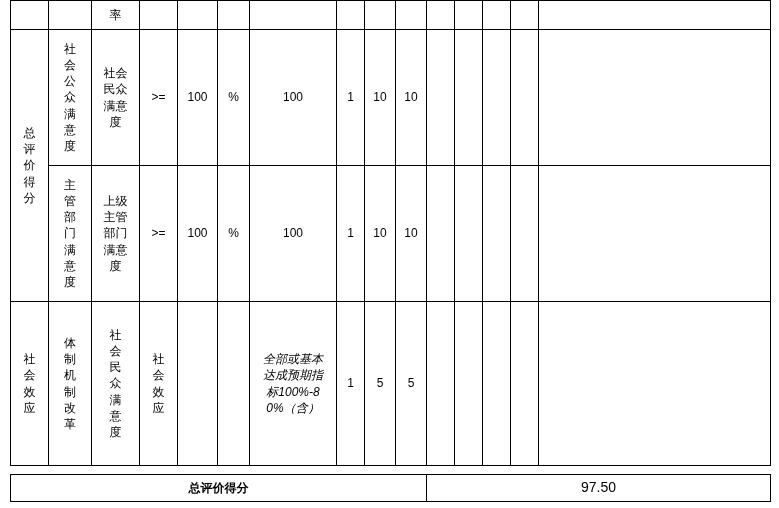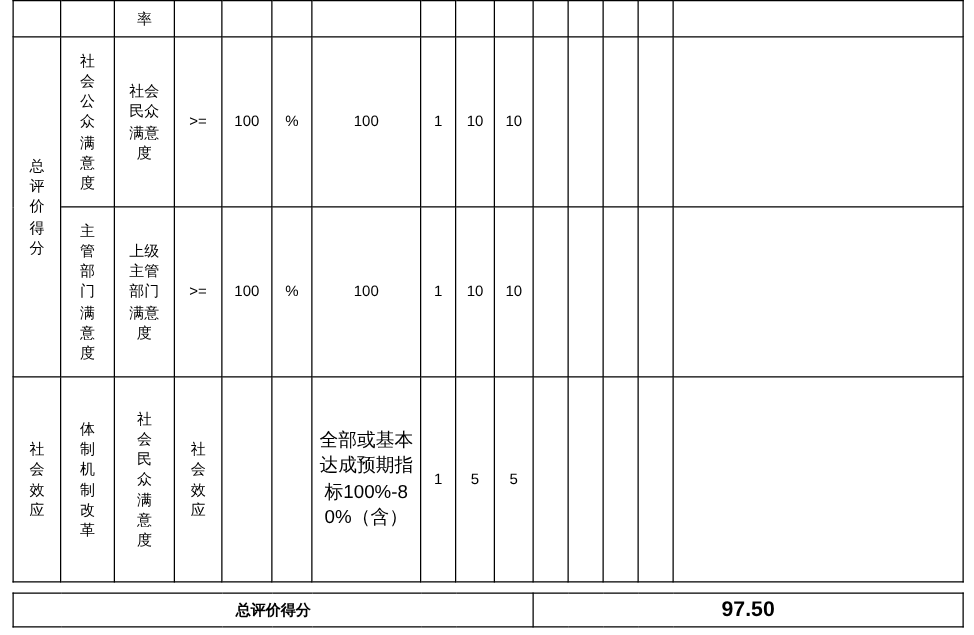--- a/index.html
+++ b/index.html
@@ -52,29 +52,30 @@
     margin: 4px auto;
     width: 2.4em;
     line-height: 1.35;
     font-size: 12px;
   }
   .wide-text {
     display: block;
     margin: 0 auto;
     width: 5.6em;
     line-height: 1.35;
-    font-size: 15px;
+    font-size: 12px;
+    font-style: italic;
   }
   .total-row td {
     font-size: 13px;
     font-weight: bold;
   }
   .total-row td.score {
-    font-weight: bold;
-    font-size: 17px;
+    font-weight: normal;
+    font-size: 14px;
   }
   .blank {
     background: #ffffff;
   }
   .spacer {
     height: 8px;
     border: none !important;
   }
 </style>
 </head>

